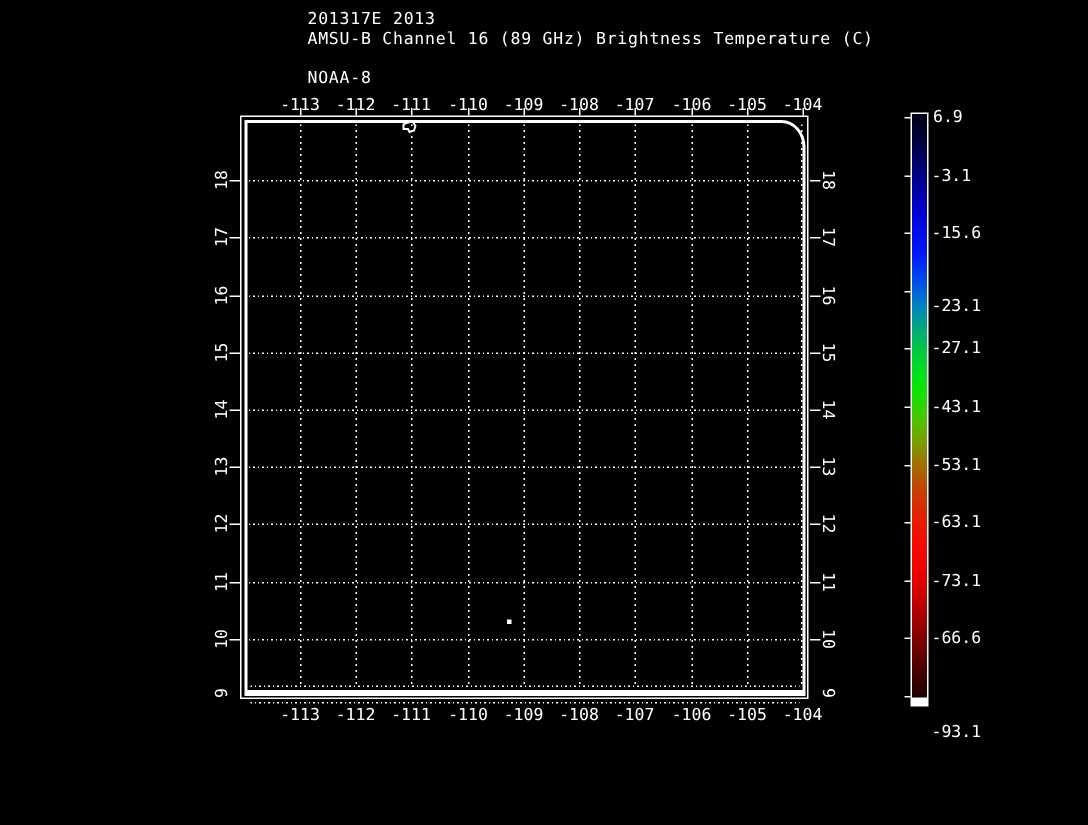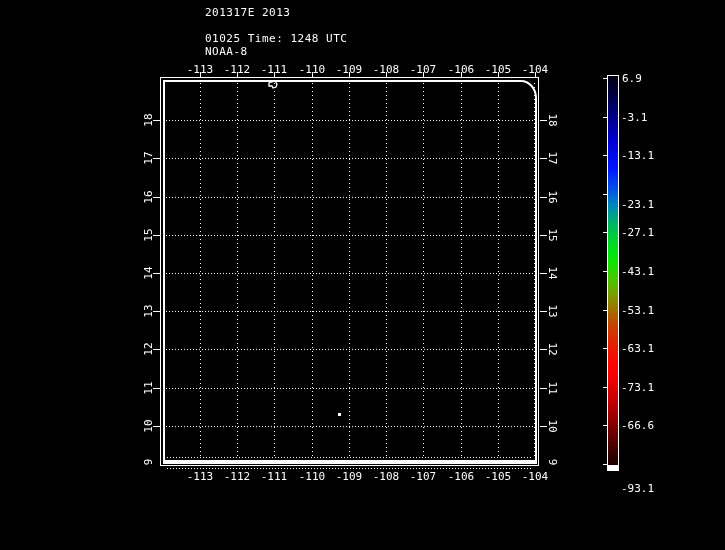--- a/index.html
+++ b/index.html
@@ -22,21 +22,21 @@
   #colorbar{position:absolute;left:607px;top:75px;width:12px;height:396px;border:1px solid #fff;box-sizing:border-box;}
   #colorbar-gradient{position:absolute;left:0;top:0;right:0;bottom:5px;}
   #colorbar-undef{position:absolute;left:0;bottom:0;right:0;height:5px;background:#fff;}
 </style>
 </head>
 <body>
 
 <div id="screen">
 
   <div class="title-line" style="top:7px">201317E 2013</div>
-  <div class="title-line" style="top:33px">01025 Time: 1248 UTC</div>
+  <div class="title-line" style="top:20px">AMSU-B Channel 16 (89 GHz) Brightness Temperature (C)</div>
   <div class="title-line" style="top:46px">NOAA-8</div>
 
   <div id="plot-frame"></div>
   <div id="swath"></div>
 
   <div class="vgrid" style="left:200px"></div>
   <div class="vgrid" style="left:237px"></div>
   <div class="vgrid" style="left:274px"></div>
   <div class="vgrid" style="left:312px"></div>
   <div class="vgrid" style="left:349px"></div>
@@ -151,21 +151,21 @@
   <div class="tick" style="left:603px;top:232px;width:4px;height:1px"></div>
   <div class="tick" style="left:603px;top:271px;width:4px;height:1px"></div>
   <div class="tick" style="left:603px;top:310px;width:4px;height:1px"></div>
   <div class="tick" style="left:603px;top:348px;width:4px;height:1px"></div>
   <div class="tick" style="left:603px;top:387px;width:4px;height:1px"></div>
   <div class="tick" style="left:603px;top:425px;width:4px;height:1px"></div>
   <div class="tick" style="left:603px;top:464px;width:4px;height:1px"></div>
 
   <div class="lbl vctr" style="left:622px;top:78px">6.9</div>
   <div class="lbl vctr" style="left:621px;top:117px">-3.1</div>
-  <div class="lbl vctr" style="left:621px;top:155px">-13.1</div>
+  <div class="lbl vctr" style="left:621px;top:155px">-15.6</div>
   <div class="lbl vctr" style="left:621px;top:204px">-23.1</div>
   <div class="lbl vctr" style="left:621px;top:232px">-27.1</div>
   <div class="lbl vctr" style="left:621px;top:271px">-43.1</div>
   <div class="lbl vctr" style="left:621px;top:310px">-53.1</div>
   <div class="lbl vctr" style="left:621px;top:348px">-63.1</div>
   <div class="lbl vctr" style="left:621px;top:387px">-73.1</div>
   <div class="lbl vctr" style="left:621px;top:425px">-66.6</div>
   <div class="lbl vctr" style="left:621px;top:488px">-93.1</div>
 
 </div>

